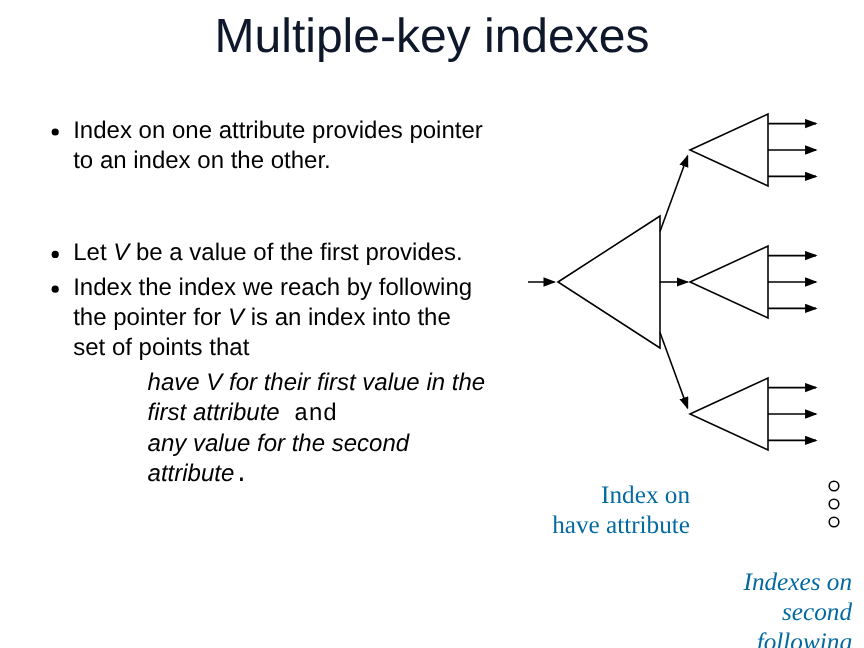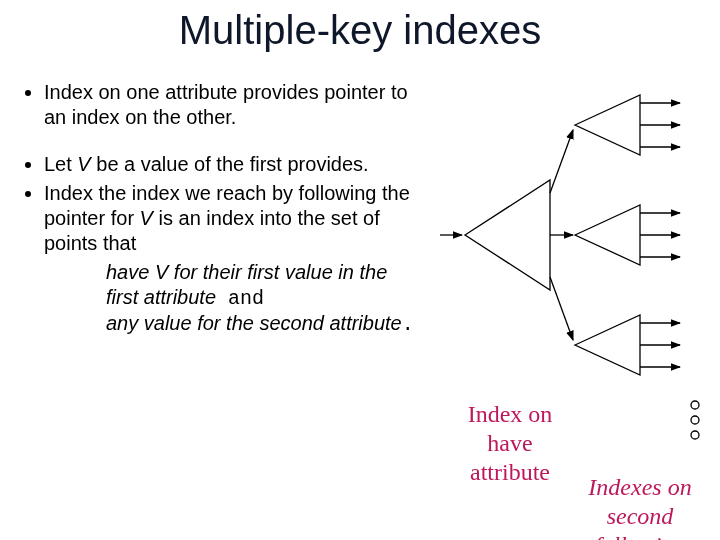--- a/index.html
+++ b/index.html
@@ -30,21 +30,21 @@
   }
   .body {
     position: absolute;
     top: 80px;
     left: 22px;
     width: 400px;
     font-size: 20px;
     line-height: 1.25;
   }
   .body ul {
-    margin: 0;
+    margin: 17px;
     padding-left: 22px;
     list-style: disc;
   }
   .body li {
     margin-bottom: 4px;
   }
   .indent {
     margin-left: 62px;
     margin-top: 4px;
     font-style: italic;
@@ -60,24 +60,24 @@
   .figure {
     position: absolute;
     top: 85px;
     left: 440px;
     width: 270px;
     height: 430px;
   }
   .fig-label {
     position: absolute;
     font-family: Georgia, 'Times New Roman', serif;
-    font-size: 24px;
-    color: #be185d;
+    font-size: 21px;
+    color: #0369a1;
     line-height: 1.2;
-    text-align: center;
+    text-align: right;
   }
 </style>
 </head>
 <body>
 
 <div class="slide">
 
   <div class="title">Multiple-key indexes</div>
 
   <div class="body">

